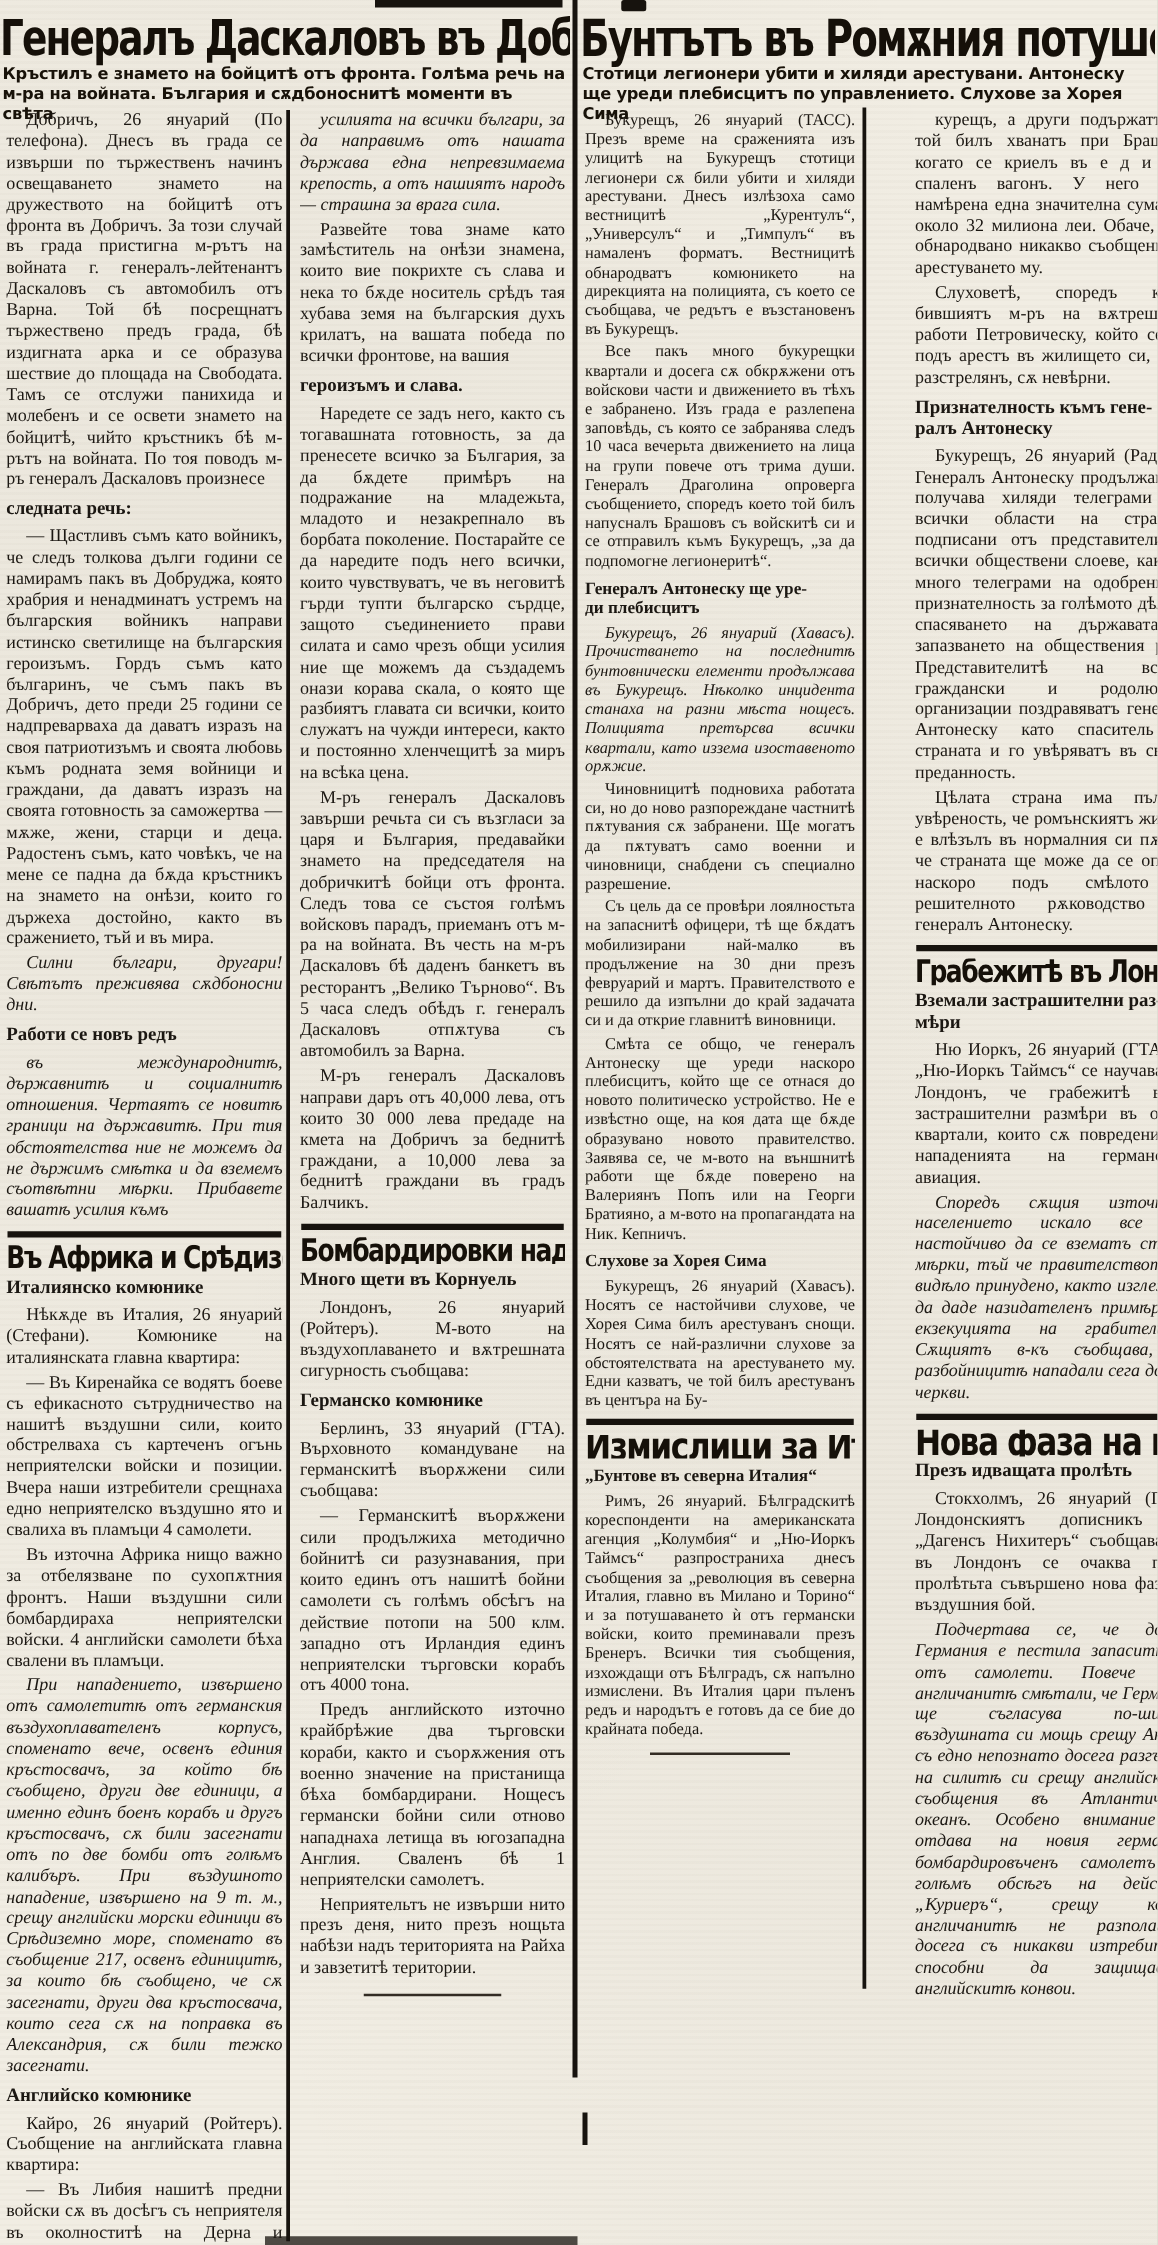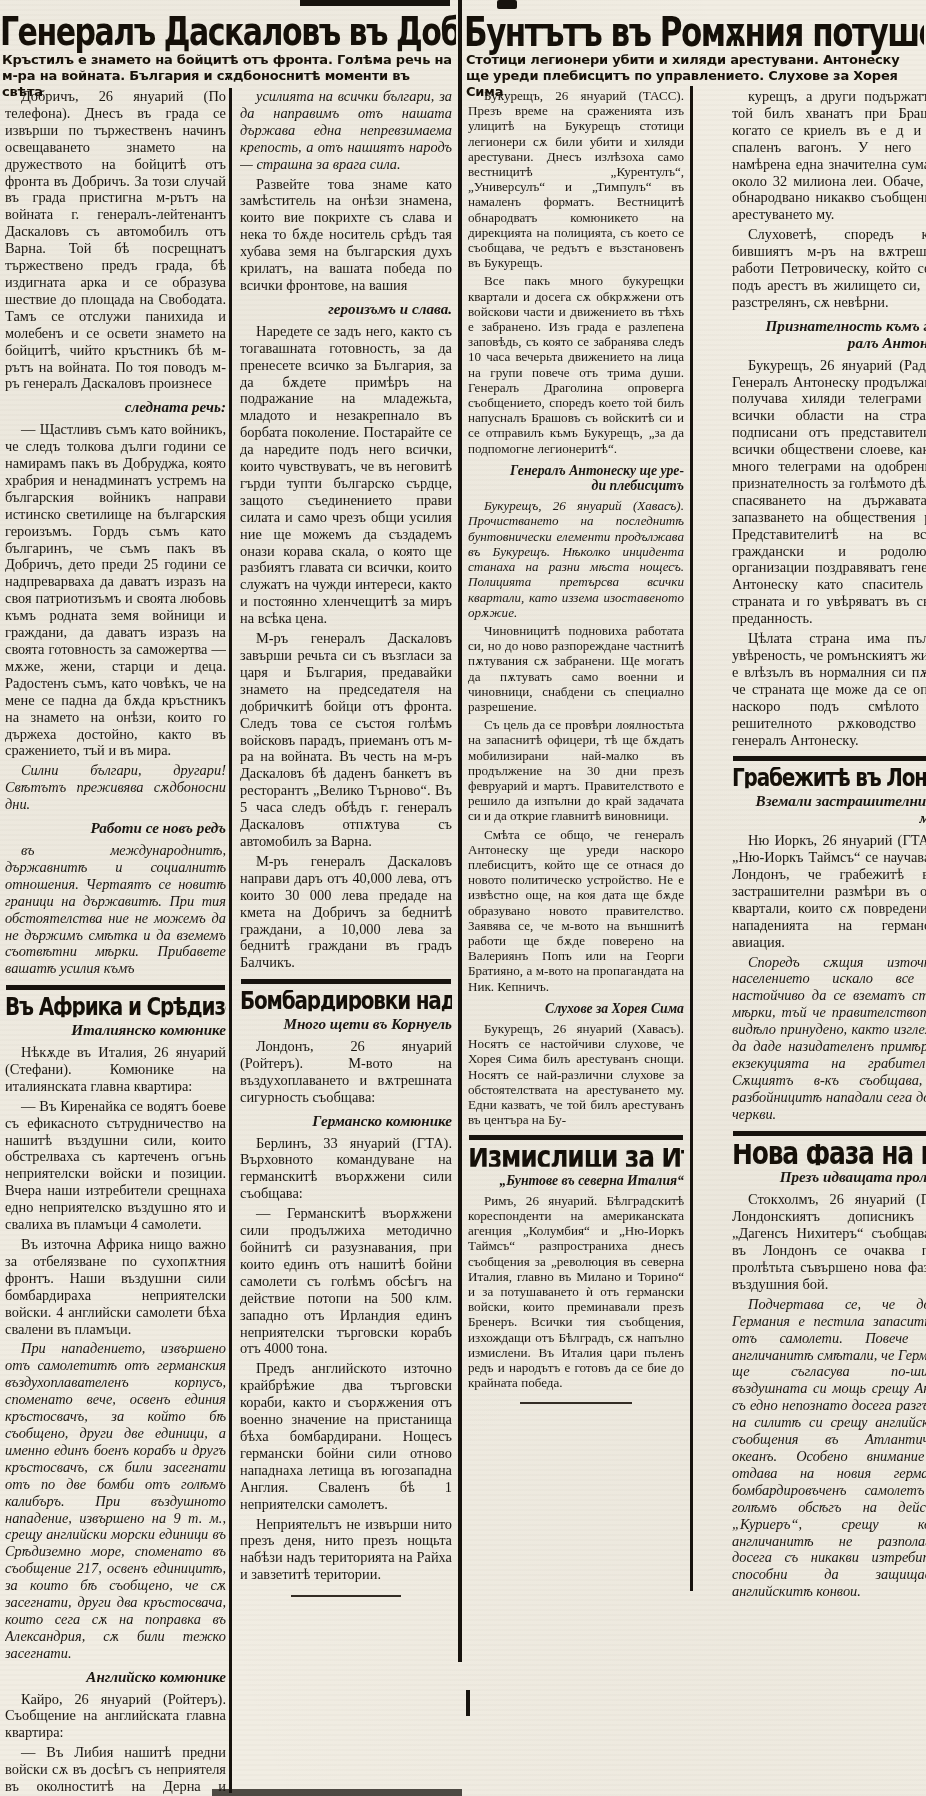--- a/index.html
+++ b/index.html
@@ -20,21 +20,21 @@
   .col{position:absolute;top:88px;overflow:hidden;font-family:"Liberation Serif",serif;
        font-size:13.5px;line-height:15.6px;}
   .col.lg{font-size:14.4px;line-height:16.9px;}
   .col.sm{font-size:13.1px;line-height:15.2px;}
   #c1{left:5px;width:221px;height:1706px;}
   #c2{left:240px;width:212px;height:1706px;}
   #c3{left:468px;width:216px;height:1706px;}
   #c4{left:732px;width:224px;height:1706px;}
   .para{margin:0 0 3px;text-align:justify;text-indent:16px;}
   .parai{margin:0 0 3px;text-align:justify;text-indent:16px;font-style:italic;}
-  .cross{font-weight:bold;font-size:1.05em;text-align:right;margin:7px 0 5px;white-space:pre-line;font-style:italic;}
+  .cross{font-weight:bold;font-size:1.05em;text-align:left;margin:7px 0 5px;white-space:pre-line;}
   .head{font-family:"DejaVu Sans",sans-serif;font-weight:bold;font-size:20px;letter-spacing:-1.2px;
         text-align:center;white-space:nowrap;overflow:hidden;margin:8px 0 4px;
         transform:scaleY(1.25);transform-origin:center;color:#151009;}
   .head.big{font-size:25px;margin:10px 0 4px;}
   .rule{height:5px;background:#17130e;margin:8px 1px 7px;}
   .hr{height:2px;background:#332c24;width:52%;margin:12px auto;}
   .vr{position:absolute;width:3px;background:#17130e;}
   #vr1{left:229px;top:88px;height:1705px;}
   #vr2{left:458px;top:0;height:1662px;width:4px;}
   #vr3{left:690px;top:86px;height:1505px;}

